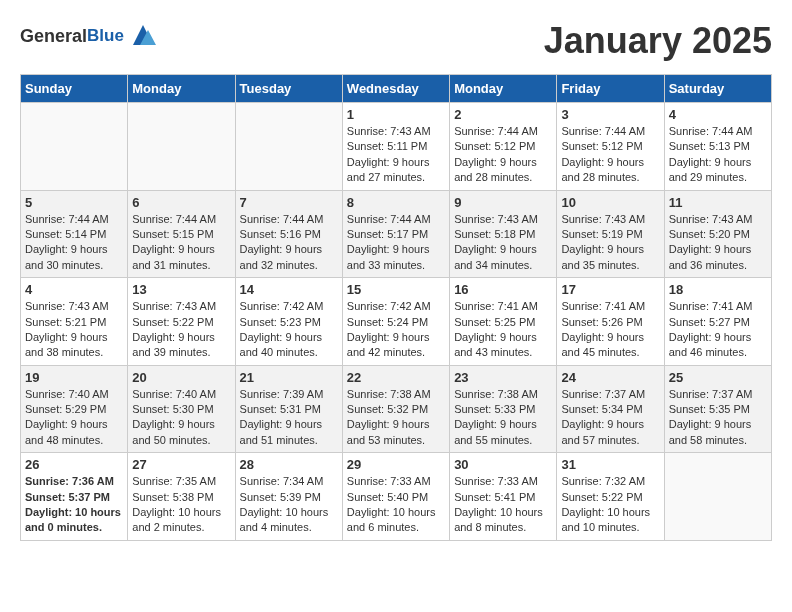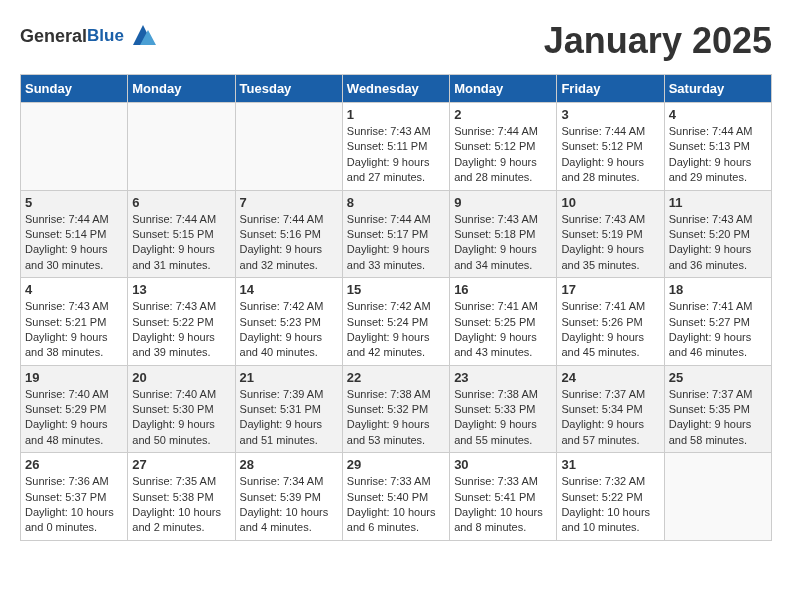--- a/index.html
+++ b/index.html
@@ -281,21 +281,21 @@
         <td class="row-shade">
           <span class="day-num">25</span>
           <div class="day-info" style="white-space: pre-line;">Sunrise: 7:37 AM
 Sunset: 5:35 PM
 Daylight: 9 hours and 58 minutes.</div>
         </td>
       </tr>
       <tr>
         <td>
           <span class="day-num">26</span>
-          <div class="day-info" style="white-space: pre-line;">Sunrise: 7:36 AM
+          <div class="day-info" style="white-space: pre-line; font-weight: bold;">Sunrise: 7:36 AM
 Sunset: 5:37 PM
 Daylight: 10 hours and 0 minutes.</div>
         </td>
         <td>
           <span class="day-num">27</span>
           <div class="day-info" style="white-space: pre-line;">Sunrise: 7:35 AM
 Sunset: 5:38 PM
 Daylight: 10 hours and 2 minutes.</div>
         </td>
         <td>

